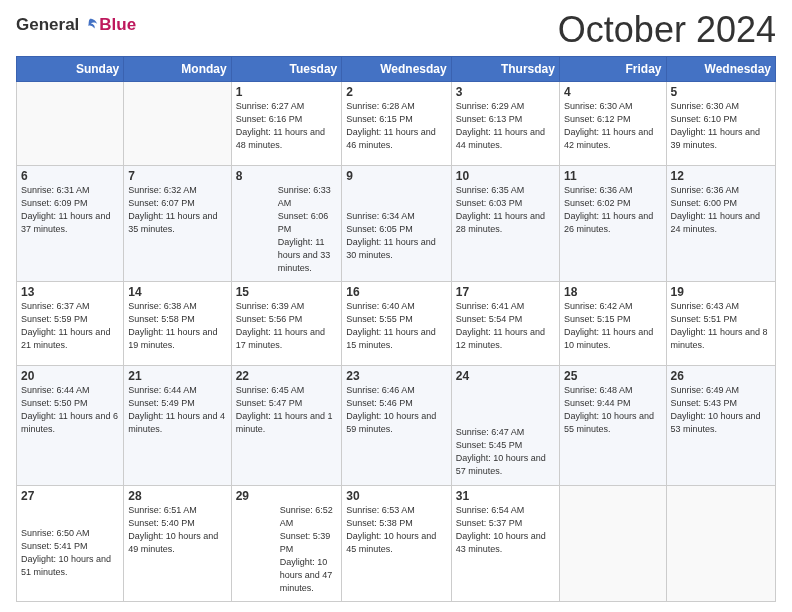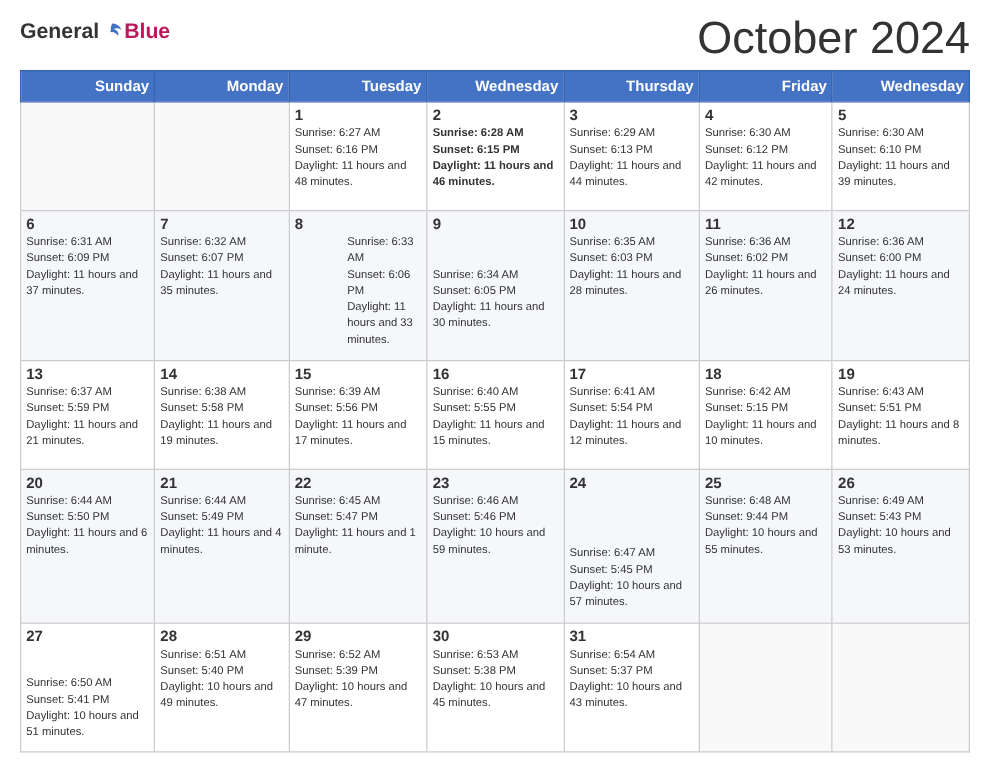--- a/index.html
+++ b/index.html
@@ -146,21 +146,21 @@
           <td class="empty-cell"></td>
           <td class="empty-cell"></td>
           <td>
             <span class="day-number">1</span>
             <div class="day-info" style="white-space: pre-line;">Sunrise: 6:27 AM
 Sunset: 6:16 PM
 Daylight: 11 hours and 48 minutes.</div>
           </td>
           <td>
             <span class="day-number">2</span>
-            <div class="day-info" style="white-space: pre-line; font-weight: bold;">Sunrise: 6:28 AM
+            <div class="day-info" style="white-space: pre-line;">Sunrise: 6:28 AM
 Sunset: 6:15 PM
 Daylight: 11 hours and 46 minutes.</div>
           </td>
           <td>
             <span class="day-number">3</span>
             <div class="day-info" style="white-space: pre-line;">Sunrise: 6:29 AM
 Sunset: 6:13 PM
 Daylight: 11 hours and 44 minutes.</div>
           </td>
           <td>
@@ -316,21 +316,21 @@
 Daylight: 10 hours and 51 minutes.</div>
           </td>
           <td>
             <span class="day-number">28</span>
             <div class="day-info" style="white-space: pre-line;">Sunrise: 6:51 AM
 Sunset: 5:40 PM
 Daylight: 10 hours and 49 minutes.</div>
           </td>
           <td>
             <span class="day-number">29</span>
-            <div class="day-info" style="white-space: pre-line;">Sunrise: 6:52 AM
+            <div class="day-info" style="white-space: pre-line; margin-left: 44px;">Sunrise: 6:52 AM
 Sunset: 5:39 PM
 Daylight: 10 hours and 47 minutes.</div>
           </td>
           <td>
             <span class="day-number">30</span>
             <div class="day-info" style="white-space: pre-line;">Sunrise: 6:53 AM
 Sunset: 5:38 PM
 Daylight: 10 hours and 45 minutes.</div>
           </td>
           <td>

